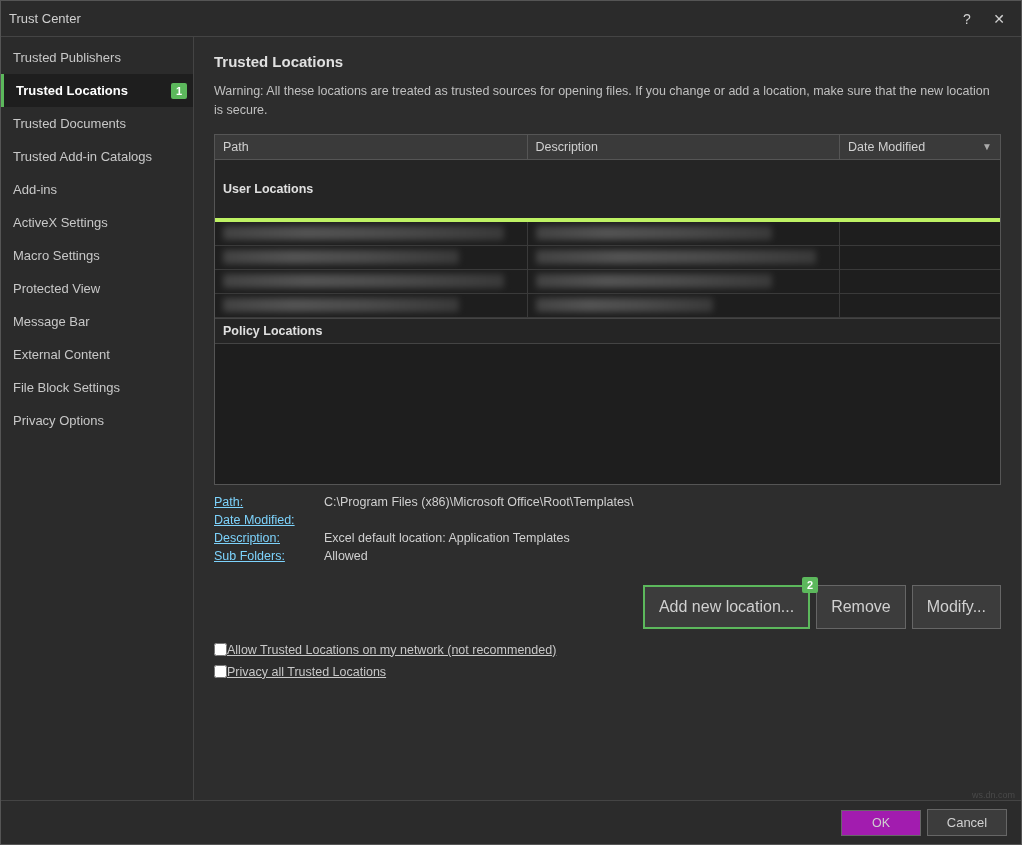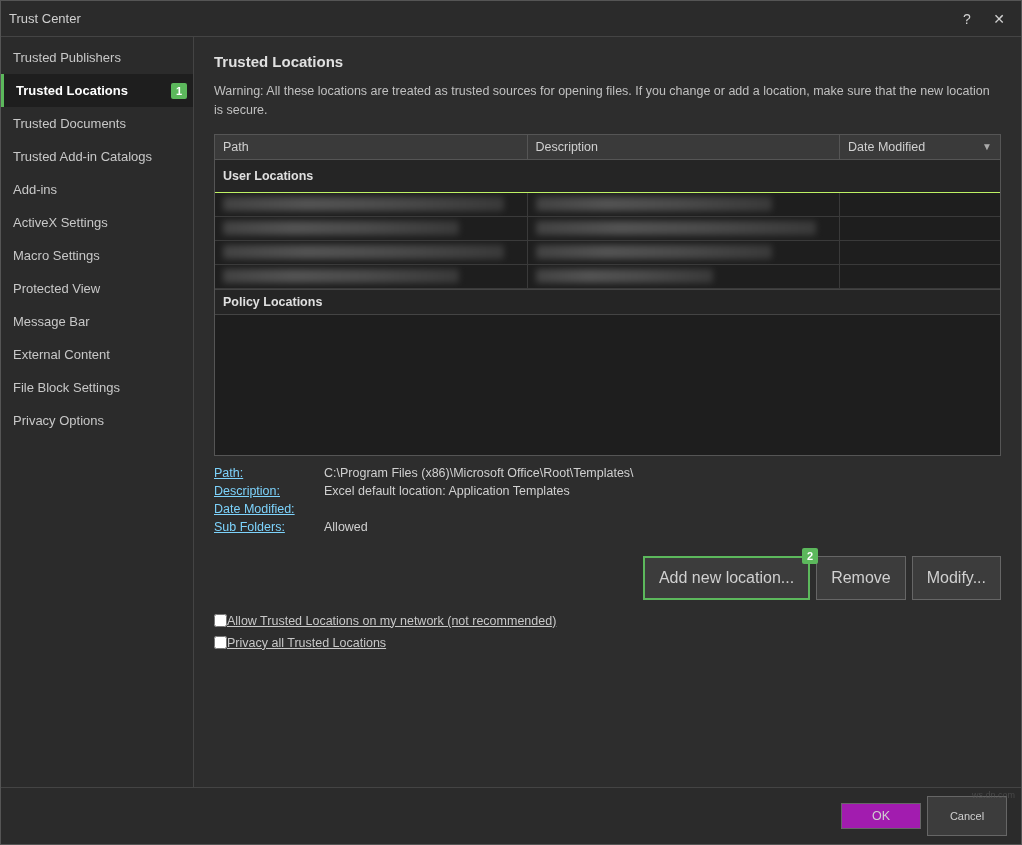--- a/index.html
+++ b/index.html
@@ -138,25 +138,25 @@
       display: flex;
       align-items: center;
       justify-content: space-between;
     }
     .sort-arrow {
       font-size: 10px;
       color: #aaa;
     }
     .table-section-header {
       background: #252525;
-      padding: 9px 8px;
+      padding: 22px 8px;
       font-size: 12.5px;
       font-weight: bold;
       color: #e0e0e0;
-      border-bottom: 1px solid #bef264;
+      border-bottom: 4px solid #bef264;
     }
     .table-row {
       display: grid;
       grid-template-columns: 1fr 1fr 160px;
       border-bottom: 1px solid #3a3a3a;
       min-height: 24px;
     }
     .table-row:last-child { border-bottom: none; }
     .table-cell {
       padding: 4px 8px;
@@ -287,22 +287,22 @@
       color: #d0d0d0;
       padding: 5px 22px;
       font-size: 12.5px;
       cursor: pointer;
       min-width: 80px;
     }
     .btn-cancel {
       background: #3c3c3c;
       border: 1px solid #666;
       color: #d0d0d0;
-      padding: 13px 14px;
-      font-size: 11px;
+      padding: 5px 14px;
+      font-size: 13px;
       cursor: pointer;
       min-width: 80px;
     }
     .watermark {
       position: absolute;
       bottom: 44px;
       right: 6px;
       font-size: 9px;
       color: #555;
       opacity: 0.7;
@@ -394,26 +394,26 @@
         <div class="policy-section-header">Policy Locations</div>
         <div class="policy-empty-area"></div>
       </div>
 
       <div class="details-area">
         <div class="detail-row">
           <span class="detail-label">Path:</span>
           <span class="detail-value">C:\Program Files (x86)\Microsoft Office\Root\Templates\</span>
         </div>
         <div class="detail-row">
+          <span class="detail-label">Date Modified:</span>
+          <span class="detail-value"></span>
+        </div>
+        <div class="detail-row">
           <span class="detail-label">Description:</span>
           <span class="detail-value">Excel default location: Application Templates</span>
-        </div>
-        <div class="detail-row">
-          <span class="detail-label">Date Modified:</span>
-          <span class="detail-value"></span>
         </div>
         <div class="detail-row">
           <span class="detail-label">Sub Folders:</span>
           <span class="detail-value">Allowed</span>
         </div>
       </div>
 
       <div class="buttons-row">
         <button class="btn btn-add">Add new location...</button>
         <button class="btn">Remove</button>

